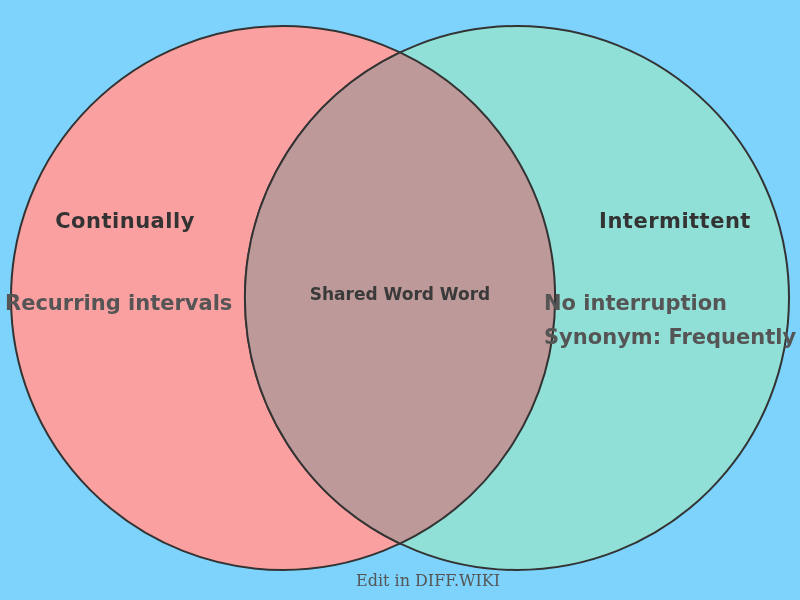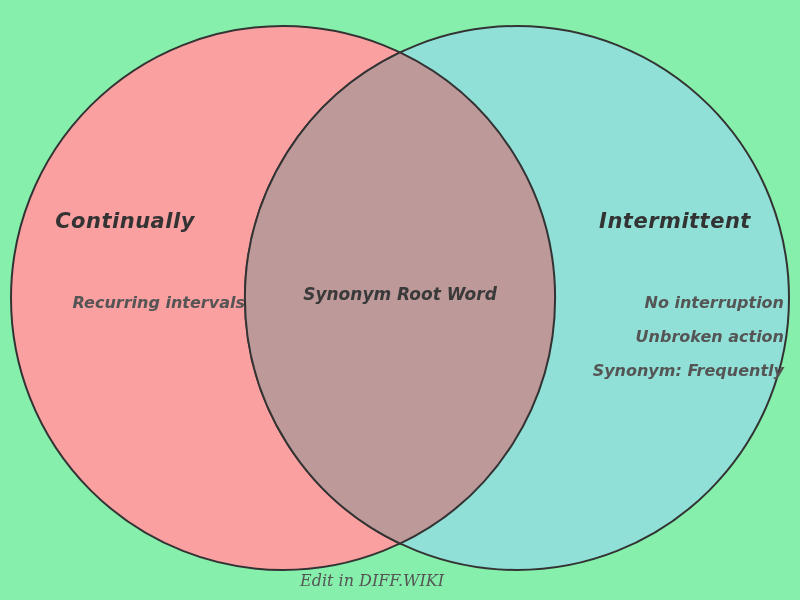--- a/index.html
+++ b/index.html
@@ -5,23 +5,22 @@
   html, body {
     margin: 0;
     padding: 0;
     background: #ffffff;
     font-family: "DejaVu Sans", sans-serif;
   }
   .stage {
     position: relative;
     width: 800px;
     height: 600px;
-    background: #86efac;
+    background: #7dd3fc;
     overflow: hidden;
-    font-style: italic;
   }
   .venn-svg {
     position: absolute;
     left: 0;
     top: 0;
   }
   .outline {
     stroke: #333333;
     stroke-width: 2;
   }
@@ -36,39 +35,39 @@
     line-height: 22px;
     letter-spacing: 0.5px;
   }
   .item-list {
     position: absolute;
     width: 240px;
   }
   .item {
     height: 34px;
     line-height: 34px;
-    text-align: right;
-    font-size: 16px;
+    text-align: left;
+    font-size: 21px;
     font-weight: bold;
     color: #555555;
     white-space: nowrap;
   }
   .left-title   { left: 25px;  top: 210px; width: 200px; }
   .right-title  { left: 575px; top: 210px; width: 200px; }
   .left-list    { left: 5px;   top: 286px; }
   .right-list   { left: 544px; top: 286px; }
   .center-label {
     left: 300px; top: 284px; width: 200px;
     font-size: 17px; line-height: 20px;
     color: #3a3a3a;
   }
   .caption {
     position: absolute;
     left: 300px; top: 571px; width: 200px;
-    text-align: left;
+    text-align: right;
     font-family: "DejaVu Serif", serif;
     font-size: 16px;
     color: #555555;
     cursor: pointer;
     white-space: nowrap;
   }
 </style>
 </head>
 <body>
 
@@ -83,21 +82,20 @@
   <div class="label circle-title left-title">Continually</div>
 
   <div class="label circle-title right-title">Intermittent</div>
 
   <div class="item-list left-list">
     <div class="item">Recurring intervals</div>
   </div>
 
   <div class="item-list right-list">
     <div class="item">No interruption</div>
-    <div class="item">Unbroken action</div>
     <div class="item">Synonym: Frequently</div>
   </div>
 
-  <div class="label center-label">Synonym Root Word</div>
+  <div class="label center-label">Shared Word Word</div>
 
   <div class="caption">Edit in DIFF.WIKI</div>
 
 </div>
 
 </body></html>

